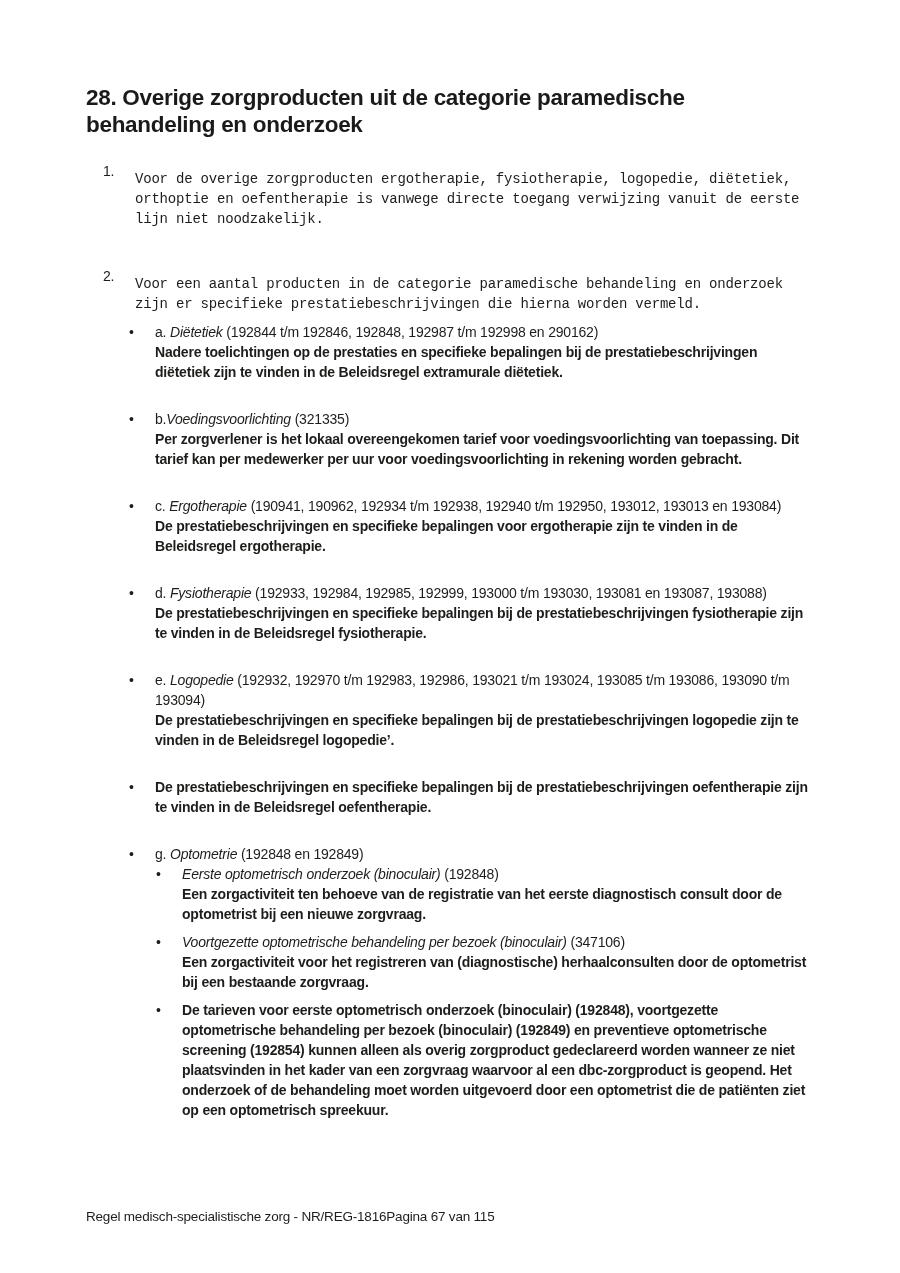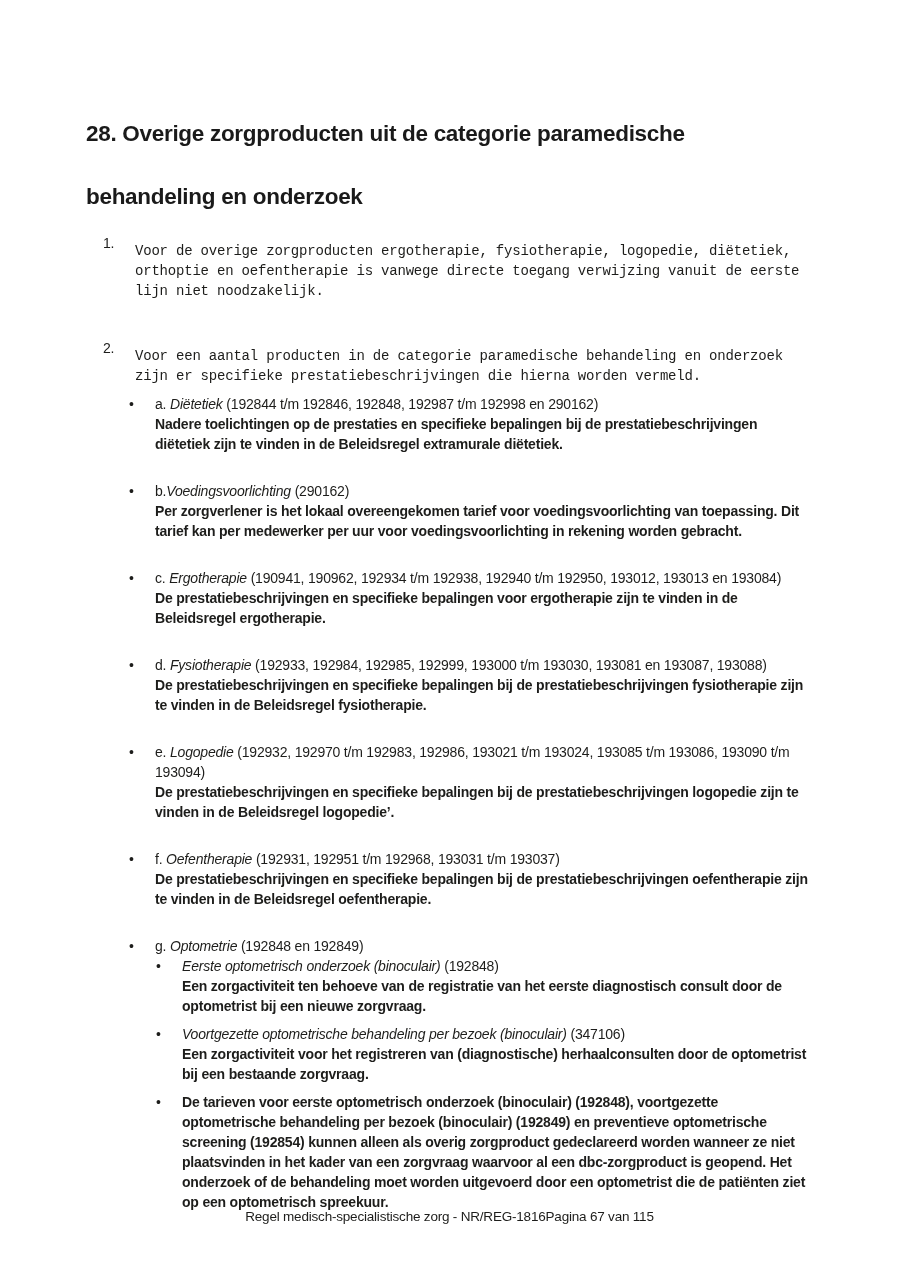--- a/index.html
+++ b/index.html
@@ -14,21 +14,21 @@
     position: relative;
     overflow: hidden;
   }
   .page { position: relative; width: 900px; height: 1273px; }
   .content { padding: 84px 87px 0 86px; }
 
   .title {
     margin: 0; font-size: 22.5px; line-height: 27px;
     font-weight: bold; letter-spacing: -0.3px; color: #1a1a1a;
   }
-  .title .tl { display: block; margin-top: 36px; }
+  .title .tl { display: block; }
 
   .olist { margin-top: 23px; }
   .oitem { display: flex; margin-bottom: 29px; }
   .oitem:last-child { margin-bottom: 0; }
   .onum { flex: none; width: 41px; padding-left: 17px; }
   .obody { flex: 1; min-width: 0; }
   .ptext { margin: 8px; font-family: Liberation Mono, monospace; }
 
   .bullets { margin-top: 0; }
   .bullet { display: flex; margin-bottom: 27px; }
@@ -39,21 +39,21 @@
   .bname { font-style: italic; }
   .bbody { margin: 0; font-weight: bold; }
 
   .sub-bullets { margin-top: 0; }
   .sub-bullet { display: flex; margin-bottom: 8px; }
   .sub-bullet:last-child { margin-bottom: 0; }
   .sub-dot { width: 27px; padding-left: 1px; }
 
   .footer {
     position: absolute; left: 86px; right: 87px; top: 1208px;
-    display: flex; justify-content: center;
+    display: flex; justify-content: flex-start;
     font-size: 13.5px; line-height: 18px;
   }
 </style>
 </head>
 <body>
 
 <div class="page">
   <div class="content">
 
     <h1 class="title">
@@ -81,21 +81,21 @@
               <span class="dot">•</span>
               <div class="bcontent">
                 <div class="bheading"><span>a. </span><span class="bname">Diëtetiek</span><span> (192844 t/m 192846, 192848, 192987 t/m 192998 en 290162)</span></div>
                 <div class="bbody">Nadere toelichtingen op de prestaties en specifieke bepalingen bij de prestatiebeschrijvingen diëtetiek zijn te vinden in de Beleidsregel extramurale diëtetiek.</div>
               </div>
             </div>
 
             <div class="bullet">
               <span class="dot">•</span>
               <div class="bcontent">
-                <div class="bheading"><span>b.</span><span class="bname">Voedingsvoorlichting</span><span> (290162)</span></div>
+                <div class="bheading"><span>b.</span><span class="bname">Voedingsvoorlichting</span><span> (321335)</span></div>
                 <div class="bbody">Per zorgverlener is het lokaal overeengekomen tarief voor voedingsvoorlichting van toepassing. Dit tarief kan per medewerker per uur voor voedingsvoorlichting in rekening worden gebracht.</div>
               </div>
             </div>
 
             <div class="bullet">
               <span class="dot">•</span>
               <div class="bcontent">
                 <div class="bheading"><span>c. </span><span class="bname">Ergotherapie</span><span> (190941, 190962, 192934 t/m 192938, 192940 t/m 192950, 193012, 193013 en 193084)</span></div>
                 <div class="bbody">De prestatiebeschrijvingen en specifieke bepalingen voor ergotherapie zijn te vinden in de Beleidsregel ergotherapie.</div>
               </div>
@@ -113,21 +113,20 @@
               <span class="dot">•</span>
               <div class="bcontent">
                 <div class="bheading"><span>e. </span><span class="bname">Logopedie</span><span> (192932, 192970 t/m 192983, 192986, 193021 t/m 193024, 193085 t/m 193086, 193090 t/m 193094)</span></div>
                 <div class="bbody">De prestatiebeschrijvingen en specifieke bepalingen bij de prestatiebeschrijvingen logopedie zijn te vinden in de Beleidsregel logopedie’.</div>
               </div>
             </div>
 
             <div class="bullet">
               <span class="dot">•</span>
               <div class="bcontent">
-                <div class="bheading"><span>f. </span><span class="bname">Oefentherapie</span><span> (192931, 192951 t/m 192968, 193031 t/m 193037)</span></div>
                 <div class="bbody">De prestatiebeschrijvingen en specifieke bepalingen bij de prestatiebeschrijvingen oefentherapie zijn te vinden in de Beleidsregel oefentherapie.</div>
               </div>
             </div>
 
             <div class="bullet">
               <span class="dot">•</span>
               <div class="bcontent">
                 <div class="bheading"><span>g. </span><span class="bname">Optometrie</span><span> (192848 en 192849)</span></div>
 
                 <div class="sub-bullets">

